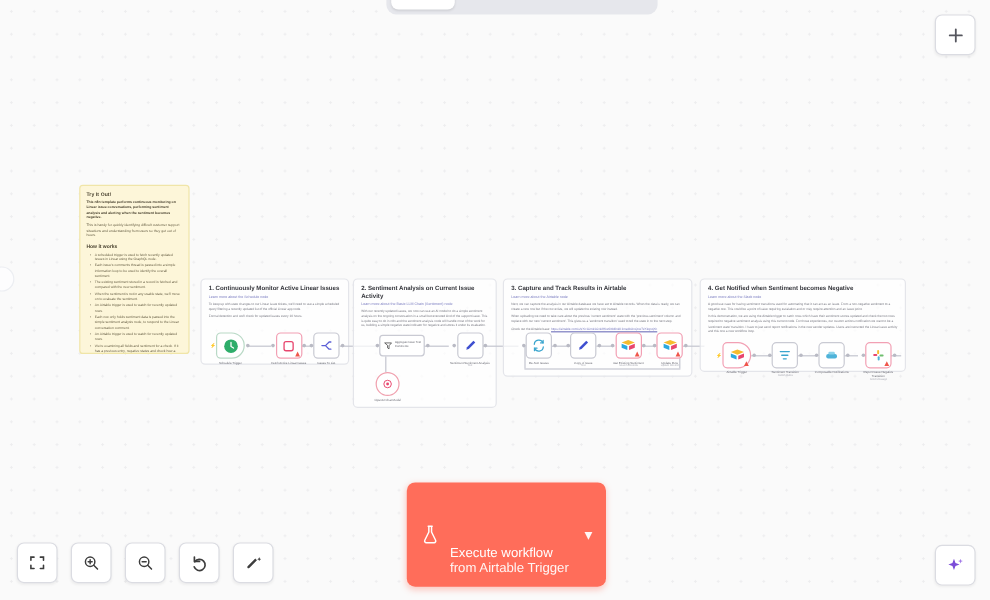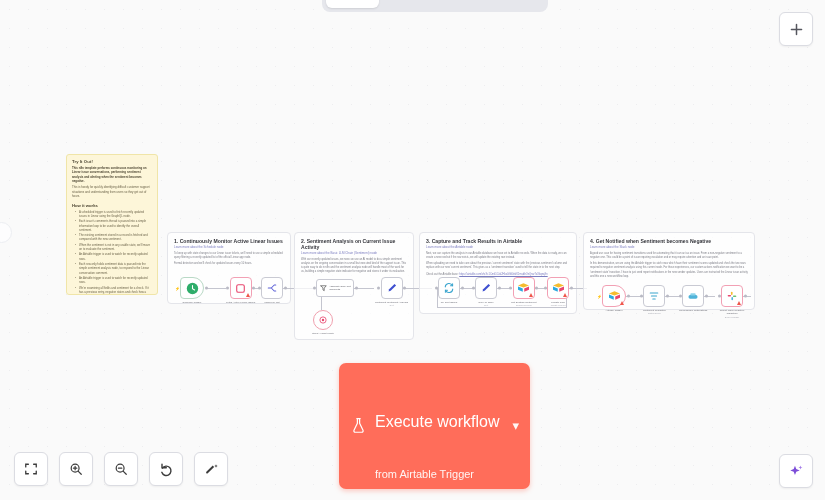--- a/index.html
+++ b/index.html
@@ -44,22 +44,22 @@
   .toolbar .sqbtn{position:relative;left:auto;top:auto;width:32px;height:32px;}
 
   
   .execbtn{
     position:absolute;left:339px;bottom:11px;
     background:#ff6d5a;color:#fff;border-radius:7px;
     display:flex;align-items:center;gap:9px;
     padding:7px 11px 8px 12px;cursor:pointer;
     box-shadow:0 2px 5px rgba(255,109,90,.35);z-index:40;
   }
-  .execbtn .lbl1{font-size:16px;line-height:14px;margin-top:45px;}
-  .execbtn .lbl2{font-size:11px;line-height:13px;opacity:.93;margin-top:39px;}
+  .execbtn .lbl1{font-size:11px;line-height:14px;margin-top:45px;}
+  .execbtn .lbl2{font-size:11px;line-height:13px;opacity:.93;}
   .execbtn .txts{display:flex;flex-direction:column;}
   .execbtn .chev{margin-left:4px;font-size:13px;opacity:.95;}
 
   
   .sticky{
     position:absolute;left:66px;top:154px;width:92px;height:141px;
     background:#fdf6d9;border:1px solid #f0e5a8;border-radius:3px;
     padding:4px 5px;box-sizing:border-box;overflow:hidden;
   }
   .sticky h4{margin:0 0 2px;font-size:4.2px;font-weight:bold;color:#4a4330;letter-spacing:.1px;}

